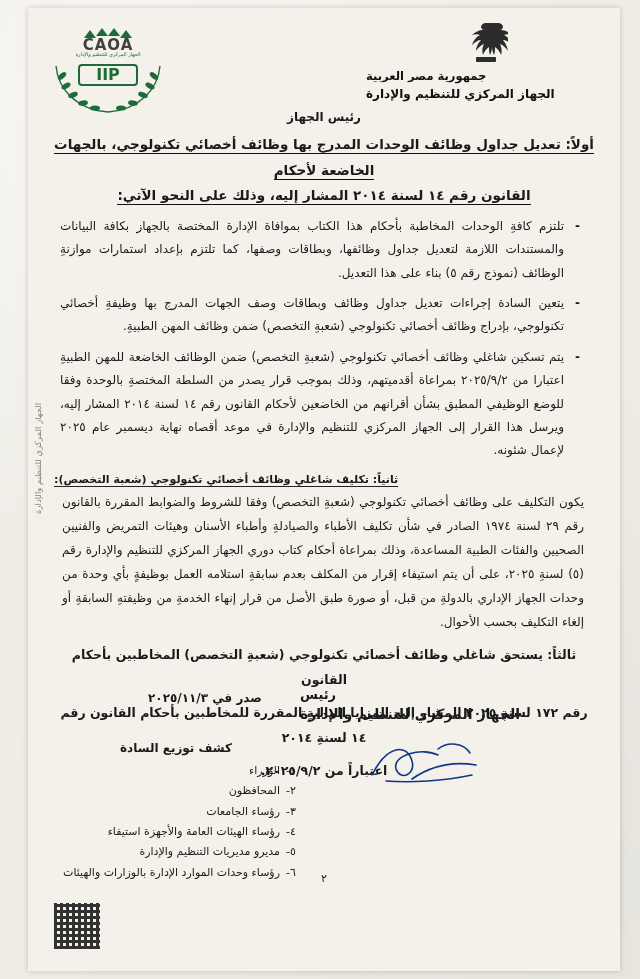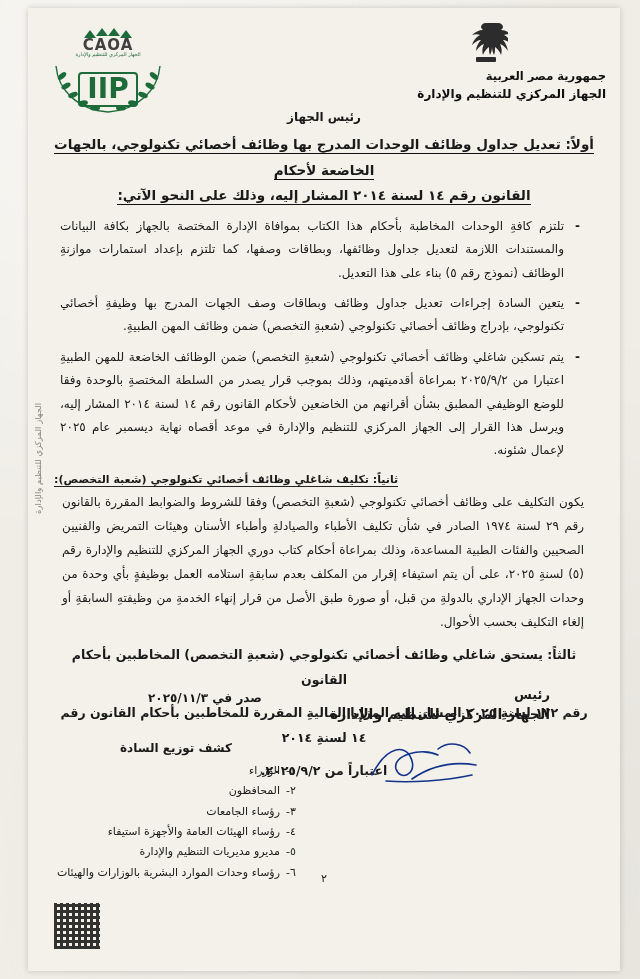--- a/index.html
+++ b/index.html
@@ -25,21 +25,21 @@
     box-shadow:0 0 6px rgba(0,0,0,0.18);
   }
   
   .header{
     position:absolute;top:10px;left:0;right:0;height:96px;
   }
   .logo-left{
     position:absolute;right:auto;left:14px;top:6px;width:132px;text-align:center;
   }
   .logo-right{
-    position:absolute;right:14px;top:2px;width:240px;text-align:right;
+    position:absolute;right:14px;top:2px;width:240px;text-align:left;
   }
   .eagle{
     display:block;margin:0 auto 2px auto;
   }
   .gov-line{
     font-size:11.5px;font-weight:bold;line-height:1.5;color:#111;letter-spacing:0;
   }
   .gov-line2{font-size:12px;font-weight:bold;line-height:1.6;color:#111;}
   
   .emblem{
@@ -51,22 +51,22 @@
   .emblem .caoa{
     position:absolute;top:12px;left:0;right:0;text-align:center;
     font-size:15px;font-weight:bold;color:#404040;letter-spacing:1px;
   }
   .emblem .caoa-sub{
     position:absolute;top:27px;left:0;right:0;text-align:center;
     font-size:5px;color:#1e6b3a;
   }
   .emblem .iip{
     position:absolute;top:40px;left:0;right:0;text-align:center;
-    font-size:28px;font-weight:bold;color:#1e6b3a;
-    border:2px solid #1e6b3a;border-radius:4px;width:56px;margin:8px auto;line-height:1.1;
+    font-size:16px;font-weight:bold;color:#1e6b3a;
+    border:2px solid #1e6b3a;border-radius:4px;width:56px;margin:0 auto;line-height:1.1;
   }
   
   .content{
     position:absolute;top:100px;right:26px;left:26px;
     direction:rtl;text-align:justify;
   }
   .chief{
     text-align:center;font-size:12px;font-weight:bold;margin:2px 0 8px 0;
   }
   h1.art{
@@ -90,21 +90,21 @@
   }
   .sec3{
     font-size:12.5px;font-weight:bold;line-height:2.0;margin:8px 0 2px 0;text-align:center;
   }
   
   .footer{position:absolute;left:0;right:0;bottom:8px;height:280px;}
   .date{
     position:absolute;left:120px;top:8px;font-size:12px;font-weight:bold;direction:rtl;
   }
   .sign{
-    position:absolute;right:70px;top:4px;width:250px;text-align:right;direction:rtl;
+    position:absolute;right:70px;top:4px;width:250px;text-align:left;direction:rtl;
   }
   .sign .l1{font-size:13px;font-weight:bold;margin-bottom:4px;}
   .sign .l2{font-size:14px;font-weight:bold;margin-bottom:26px;}
   .sign .l3{font-size:13px;font-weight:bold;}
   .scribble{position:absolute;right:118px;top:52px;}
   .dist{
     position:absolute;left:18px;top:58px;width:260px;direction:rtl;text-align:right;
   }
   .dist .title{font-size:12px;font-weight:bold;text-align:center;margin-bottom:6px;}
   .dist ol{margin:0;padding:0;list-style:none;}
@@ -247,21 +247,21 @@
           <li>
             <span class="n">٤-</span>
             <span>رؤساء الهيئات العامة والأجهزة استيفاء</span>
           </li>
           <li>
             <span class="n">٥-</span>
             <span>مديرو مديريات التنظيم والإدارة</span>
           </li>
           <li>
             <span class="n">٦-</span>
-            <span>رؤساء وحدات الموارد البشرية بالوزارات والهيئات</span>
+            <span>رؤساء وحدات الموارد الإدارة بالوزارات والهيئات</span>
           </li>
         </ol>
       </div>
 
       <div class="pageno">٢</div>
       <div class="qr"></div>
     </div>
 
     <div class="side">الجهاز المركزي للتنظيم والإدارة</div>
   </div>

